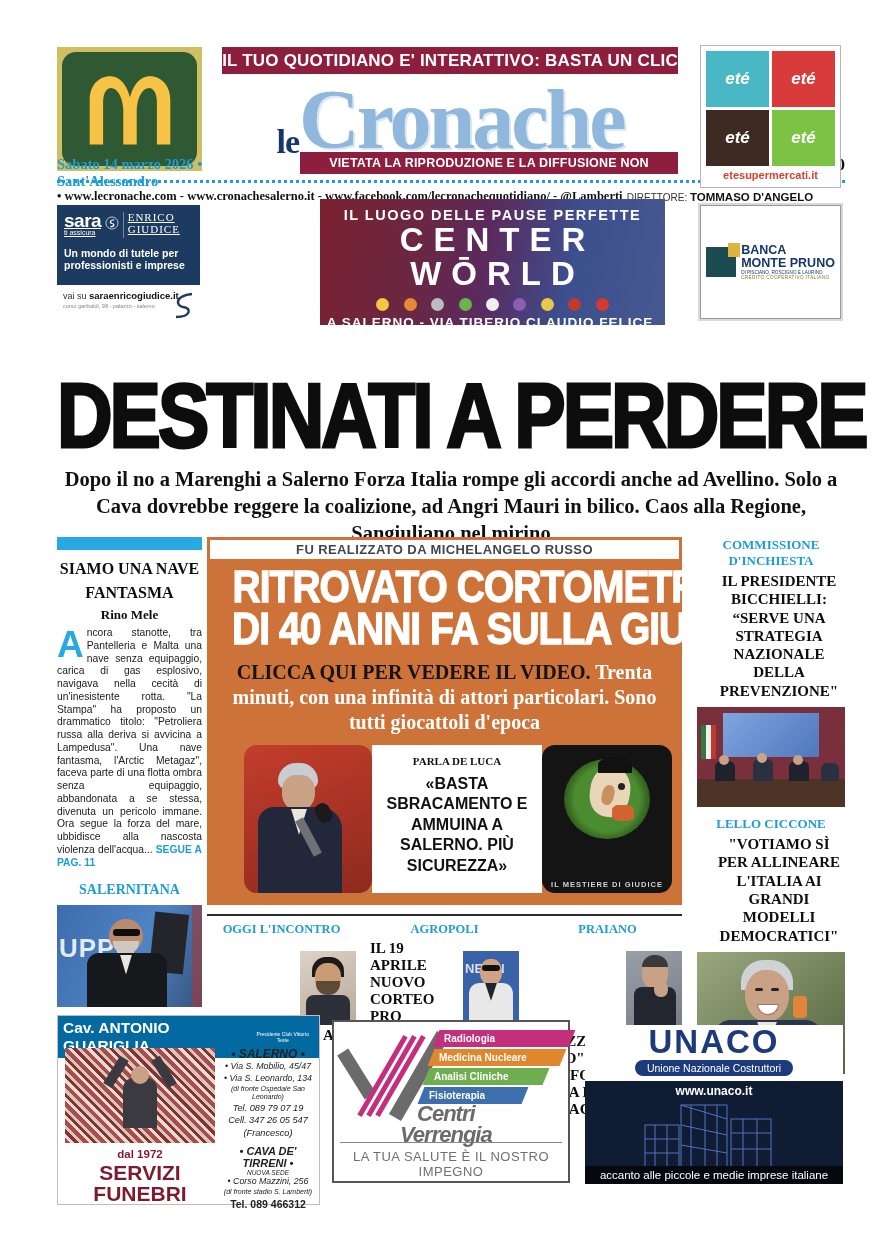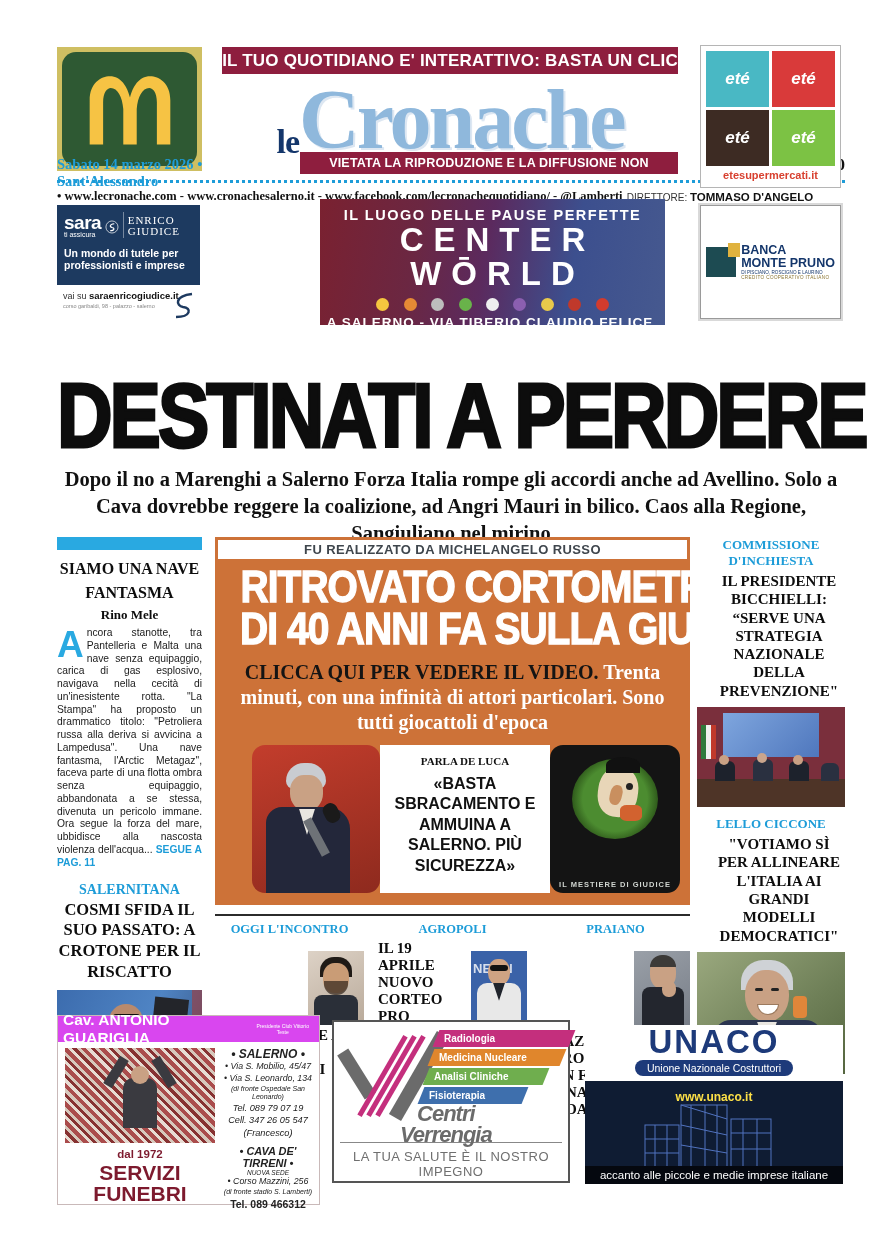--- a/index.html
+++ b/index.html
@@ -26,21 +26,21 @@
   .direttore{left:595px;top:191px;width:250px;text-align:center;font-family:Liberation Sans, sans-serif;font-size:10px;color:#333;}
   .direttore b{font-size:11.5px;color:#111;}
   .ete{left:700px;top:45px;width:141px;height:143px;background:#fff;border:1px solid #b5b5b5;box-sizing:border-box;padding:5px;}
   .ete-grid{display:grid;grid-template-columns:63px 63px;grid-template-rows:56px 56px;gap:3px;}
   .ete-sq{display:flex;align-items:center;justify-content:center;color:#fff;font-weight:bold;font-size:17px;font-style:italic;}
   .ete-teal{background:#49b8c4;} .ete-red{background:#d93a3a;} .ete-brown{background:#3d2b23;} .ete-green{background:#7cc244;}
   .ete-site{margin-top:3px;text-align:center;color:#d8402f;font-weight:bold;font-size:11px;}
 
   
   .sara{left:57px;top:205px;width:143px;height:117px;background:#1d3a60;color:#fff;box-sizing:border-box;padding:7px 7px 0 7px;font-size:10px;}
-  .sara-row{display:flex;align-items:flex-end;gap:4px;}
+  .sara-row{display:flex;align-items:flex-start;gap:4px;text-decoration:underline;}
   .sara-brand{font-weight:bold;font-size:19px;letter-spacing:-.5px;line-height:.9;}
   .sara-sub{font-size:7px;}
   .sara-sep{width:1px;height:26px;background:#ffffff66;}
   .sara-partner{font-family:"Liberation Serif",serif;font-size:11px;letter-spacing:1px;line-height:1.05;}
   .sara-tag{margin-top:9px;font-weight:bold;font-size:10.5px;line-height:1.15;}
   .sara-foot{position:absolute;left:0;bottom:0;width:100%;height:37px;background:#fff;color:#333;box-sizing:border-box;padding:5px 6px 0 6px;}
   .sara-cta{font-size:9px;} .sara-cta b{font-size:9.5px;color:#111;}
   .sara-small{font-size:5.5px;color:#888;margin-top:2px;}
   .sara-swirl{position:absolute;right:2px;bottom:2px;}
 
@@ -65,21 +65,21 @@
   .kickbar span{display:inline-block;font-family:"Liberation Serif",serif;font-weight:bold;font-size:34px;color:#29a9e1;
       letter-spacing:-.5px;border-bottom:3px solid #29a9e1;padding-bottom:1px;transform:scaleX(.97);}
   .bigtitle{left:57px;top:371px;width:788px;text-align:center;}
   .bigtitle span{display:inline-block;font-weight:bold;font-size:77px;color:#0d0d0d;letter-spacing:-3px;
       transform:scale(1.0,1.18);-webkit-text-stroke:2.5px #0d0d0d;white-space:nowrap;}
   .subhead{left:57px;top:466px;width:788px;text-align:center;font-family:"Liberation Serif",serif;font-weight:bold;
       font-size:20.5px;line-height:1.32;color:#111;}
 
   
   .colL{left:57px;top:537px;width:145px;}
-  .colC{left:215px;top:537px;width:475px;}
+  .colC{left:207px;top:537px;width:475px;}
   .colR{left:697px;top:537px;width:148px;}
   .bluebar{height:13px;background:#29a9e1;margin-bottom:7px;}
   .kick{font-family:"Liberation Serif",serif;font-weight:bold;color:#1d9cd8;text-align:center;}
   .h-serif{font-family:"Liberation Serif",serif;font-weight:bold;color:#0d0d0d;text-align:center;}
   .t1{font-size:16px;line-height:1.5;}
   .byline{font-size:13px;margin:2px 0 4px 0;}
   .body{font-size:10.3px;line-height:1.24;text-align:justify;color:#1a1a1a;}
   .dropcap{float:left;font-weight:bold;font-size:37px;line-height:.85;color:#29a9e1;padding:2px 3px 0 0;}
   .segue{color:#1d9cd8;font-weight:bold;font-size:10.3px;}
   .k2{font-size:14px;margin-top:12px;}
@@ -111,21 +111,21 @@
   .mphoto{float:right;margin:14px 0 2px 4px;position:relative;overflow:hidden;}
 
   
   .rk{font-size:13px;}
   .rt{font-size:15px;line-height:1.22;margin:3px 0 7px 16px;}
   .commissione{width:148px;height:100px;margin-bottom:9px;}
   .ciccone{width:148px;height:122px;}
 
   
   .gua{left:57px;top:1015px;width:263px;height:190px;background:#fff;border:1px solid #c9b9b9;box-sizing:border-box;}
-  .gua-head{height:26px;background:#d946ef;color:#fff;display:flex;align-items:center;justify-content:space-between;padding:0 5px;}
+  .gua-head{height:26px;background:#0369a1;color:#fff;display:flex;align-items:center;justify-content:space-between;padding:8px 5px;}
   .gua-title{font-weight:bold;font-size:15.5px;}
   .gua-small{font-size:5px;text-align:center;line-height:1.2;}
   .gua-photo{position:absolute;left:7px;top:32px;width:150px;height:95px;overflow:hidden;}
   .gua-since{position:absolute;left:7px;top:132px;width:150px;text-align:center;color:#7d1a2e;font-weight:bold;font-size:11.5px;}
   .gua-serv{position:absolute;left:7px;top:146px;width:150px;text-align:center;color:#7d1a2e;font-weight:bold;font-size:21px;line-height:1;}
   .gua-right{position:absolute;left:160px;top:31px;width:100px;text-align:center;font-style:italic;color:#222;}
   .gr-h{font-weight:bold;font-size:12px;}
   .gr-a{font-size:8.8px;line-height:1.35;}
   .gr-n{font-size:7px;line-height:1.2;}
   .gr-t{font-size:9.2px;line-height:1.4;}
@@ -146,21 +146,21 @@
   .rib3{width:112px;background:#6fae4e;margin-left:-10px;}
   .rib4{width:96px;background:#3e6fad;margin-left:-15px;}
   .ver-name{position:absolute;left:60px;top:78px;text-align:center;color:#6b6b6b;font-weight:bold;font-style:italic;
       font-size:22px;line-height:.95;letter-spacing:-1px;}
   .ver-tag{border-top:1.5px solid #888;margin-top:8px;padding-top:6px;text-align:center;color:#6f6f6f;font-size:13px;letter-spacing:.5px;}
 
   .una{left:585px;top:1025px;width:258px;height:163px;background:#fff;text-align:center;}
   .una-name{color:#1d3a7a;font-weight:bold;font-size:33px;letter-spacing:2px;line-height:1;}
   .una-pill{display:inline-block;background:#1d3a7a;color:#fff;font-size:10.5px;border-radius:9px;padding:2px 12px;margin-top:2px;}
   .una-panel{position:relative;margin-top:5px;height:103px;background:#0f1c33;overflow:hidden;}
-  .una-site{position:relative;color:#fde047;font-weight:bold;font-size:12px;padding-top:9px;z-index:2;}
+  .una-site{position:relative;color:#ffffff;font-weight:bold;font-size:12px;padding-top:3px;z-index:2;}
   .una-tag{position:absolute;left:0;bottom:0;width:100%;background:#05080f;color:#fff;font-size:11.5px;padding:3px 0;z-index:2;}
 
   
   .sc{position:absolute;}
 </style>
 </head>
 <body>
 
 <div id="page">
 
@@ -253,21 +253,20 @@
   <div class="abs subhead">Dopo il no a Marenghi a Salerno Forza Italia rompe gli accordi anche ad Avellino. Solo a Cava dovrebbe reggere la coalizione, ad Angri Mauri in bilico. Caos alla Regione, Sangiuliano nel mirino</div>
 
   <div class="abs colL">
     <div class="bluebar"></div>
     <div class="h-serif t1">SIAMO UNA NAVE FANTASMA</div>
     <div class="h-serif byline">Rino Mele</div>
     <div class="body">
       <span class="dropcap">A</span><span>ncora stanotte, tra Pantelleria e Malta una nave senza equipaggio, carica di gas esplosivo, navigava nella cecità di un'inesistente rotta. "La Stampa" ha proposto un drammatico titolo: "Petroliera russa alla deriva si avvicina a Lampedusa". Una nave fantasma, l'Arctic Metagaz", faceva parte di una flotta ombra senza equipaggio, abbandonata a se stessa, divenuta un pericolo immane. Ora segue la forza del mare, ubbidisce alla nascosta violenza dell'acqua... </span><span class="segue">SEGUE A PAG. 11</span>
     </div>
     <div class="kick k2">SALERNITANA</div>
-    <div class="h-serif t2">COSMI SFIDA IL SUO PASSATO: A CROTONE PER IL RISCATTO</div>
     <div class="photo cosmi">
       <div class="sc" style="left:0;top:0;width:145px;height:102px;background:linear-gradient(115deg,#3c6cae,#4f84c4 55%,#38537e)"></div>
       <div class="sc" style="left:2px;top:28px;color:#ffffffd9;font-weight:bold;font-size:26px;letter-spacing:1px;">UPPO</div>
       <div class="sc" style="right:0;top:0;width:10px;height:102px;background:#a33b3b;opacity:.6"></div>
       <div class="sc" style="left:95px;top:8px;width:34px;height:60px;background:#23252a;transform:rotate(6deg)"></div>
       <div class="sc" style="left:52px;top:14px;width:34px;height:34px;border-radius:50%;background:#b98a6d"></div>
       <div class="sc" style="left:56px;top:24px;width:27px;height:7px;border-radius:3px;background:#0e0e0e"></div>
       <div class="sc" style="left:56px;top:36px;width:26px;height:13px;border-radius:0 0 12px 12px;background:#cfc8c0"></div>
       <div class="sc" style="left:30px;top:48px;width:80px;height:54px;background:#17181c;border-radius:12px 12px 0 0"></div>
       <div class="sc" style="left:63px;top:50px;width:12px;height:20px;background:#e9e6e0;clip-path:polygon(0 0,100% 0,50% 100%)"></div>

